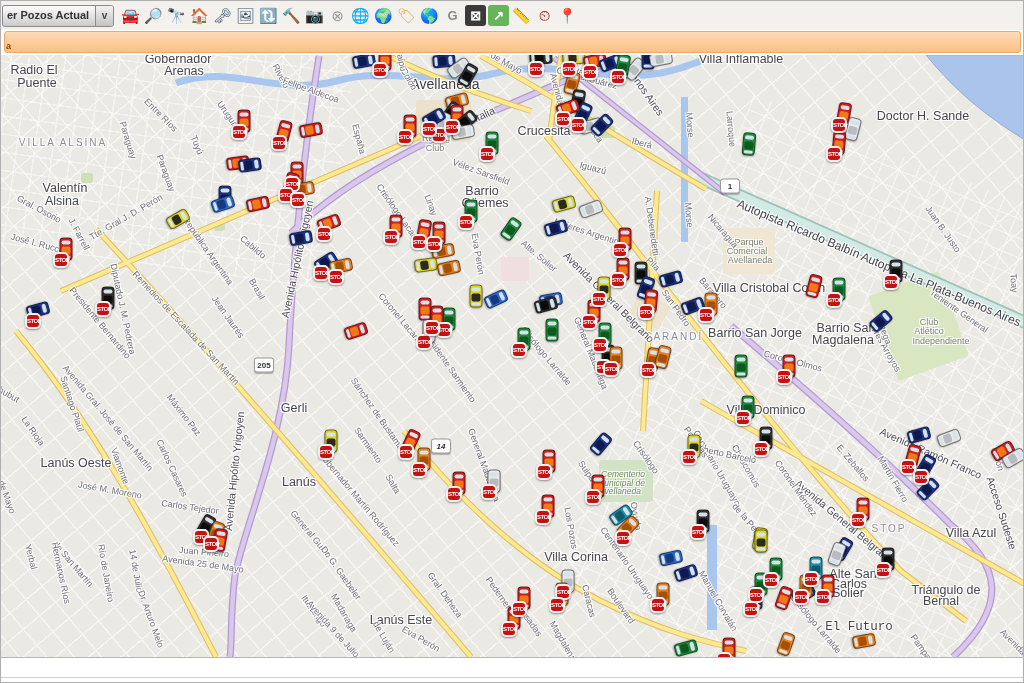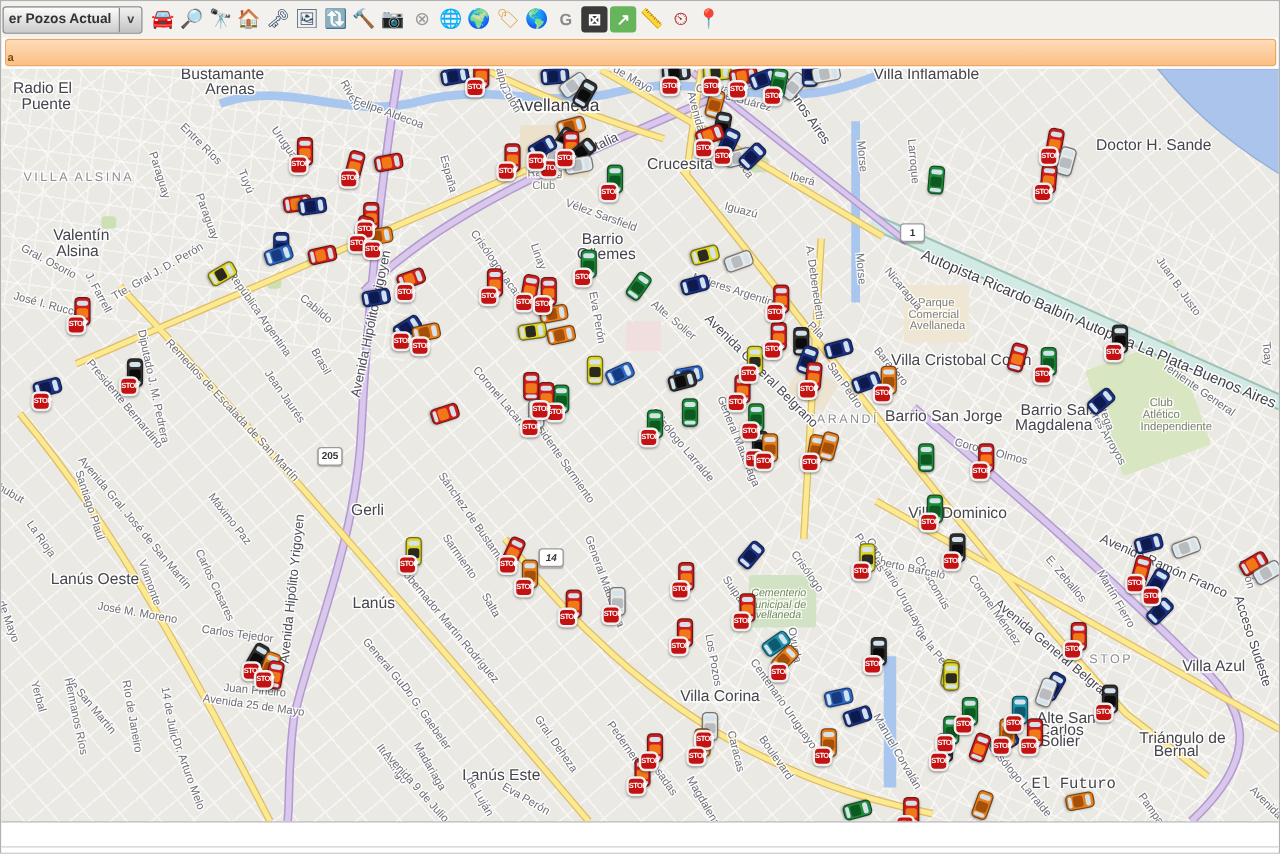--- a/index.html
+++ b/index.html
@@ -162,21 +162,21 @@
       <div class="park" style="left: 598px; top: 71px; width: 16px; height: 12px; background: rgb(205, 224, 180); transform: rotate(0deg);"></div>
       <div class="park" style="left: 212.5px; top: 166.5px; width: 11px; height: 9px; background: rgb(205, 224, 180); transform: rotate(0deg);"></div>
       <div class="park" style="left: 80px; top: 118px; width: 12px; height: 10px; background: rgb(205, 224, 180); transform: rotate(0deg);"></div>
       <div class="park" style="left: 722px; top: 173px; width: 52px; height: 46px; background: rgb(239, 230, 211); transform: rotate(0deg);"></div>
       <div class="park" style="left: 598px; top: 405px; width: 54px; height: 42px; background: rgb(210, 227, 197); transform: rotate(0deg);"></div>
       <div class="park" style="left: 879.5px; top: 226px; width: 75px; height: 90px; background: rgb(216, 231, 194); transform: rotate(-20deg);"></div>
       <div class="park" style="left: 500px; top: 202px; width: 28px; height: 24px; background: rgb(241, 222, 222); transform: rotate(0deg);"></div>
       <div class="park" style="left: 632px; top: 242px; width: 34px; height: 26px; background: rgb(236, 228, 208); transform: rotate(30deg);"></div>
       <div class="lbl city" style="left: 33px; top: 15px; transform: translate(-50%, -50%) rotate(0deg);">Radio El</div>
       <div class="lbl city" style="left: 36px; top: 28px; transform: translate(-50%, -50%) rotate(0deg);">Puente</div>
-      <div class="lbl city" style="left: 177px; top: 4px; transform: translate(-50%, -50%) rotate(0deg);">Bustamante</div>
+      <div class="lbl city" style="left: 177px; top: 4px; transform: translate(-50%, -50%) rotate(0deg);">Gobernador</div>
       <div class="lbl city" style="left: 183px; top: 16px; transform: translate(-50%, -50%) rotate(0deg);">Arenas</div>
       <div class="lbl area" style="left: 62px; top: 87px; transform: translate(-50%, -50%) rotate(0deg);">VILLA ALSINA</div>
       <div class="lbl city" style="left: 64px; top: 133px; transform: translate(-50%, -50%) rotate(0deg);">Valentín</div>
       <div class="lbl city" style="left: 61px; top: 146px; transform: translate(-50%, -50%) rotate(0deg);">Alsina</div>
       <div class="lbl city" style="left: 75px; top: 408px; transform: translate(-50%, -50%) rotate(0deg);">Lanús Oeste</div>
       <div class="lbl city" style="left: 298px; top: 427px; transform: translate(-50%, -50%) rotate(0deg);">Lanús</div>
       <div class="lbl city" style="left: 293px; top: 353px; transform: translate(-50%, -50%) rotate(0deg);">Gerli</div>
       <div class="lbl city" style="left: 400px; top: 565px; transform: translate(-50%, -50%) rotate(0deg);">Lanús Este</div>
       <div class="lbl city" style="left: 575px; top: 502px; transform: translate(-50%, -50%) rotate(0deg);">Villa Corina</div>
       <div class="lbl city" style="left: 543px; top: 76px; transform: translate(-50%, -50%) rotate(0deg);">Crucesita</div>

